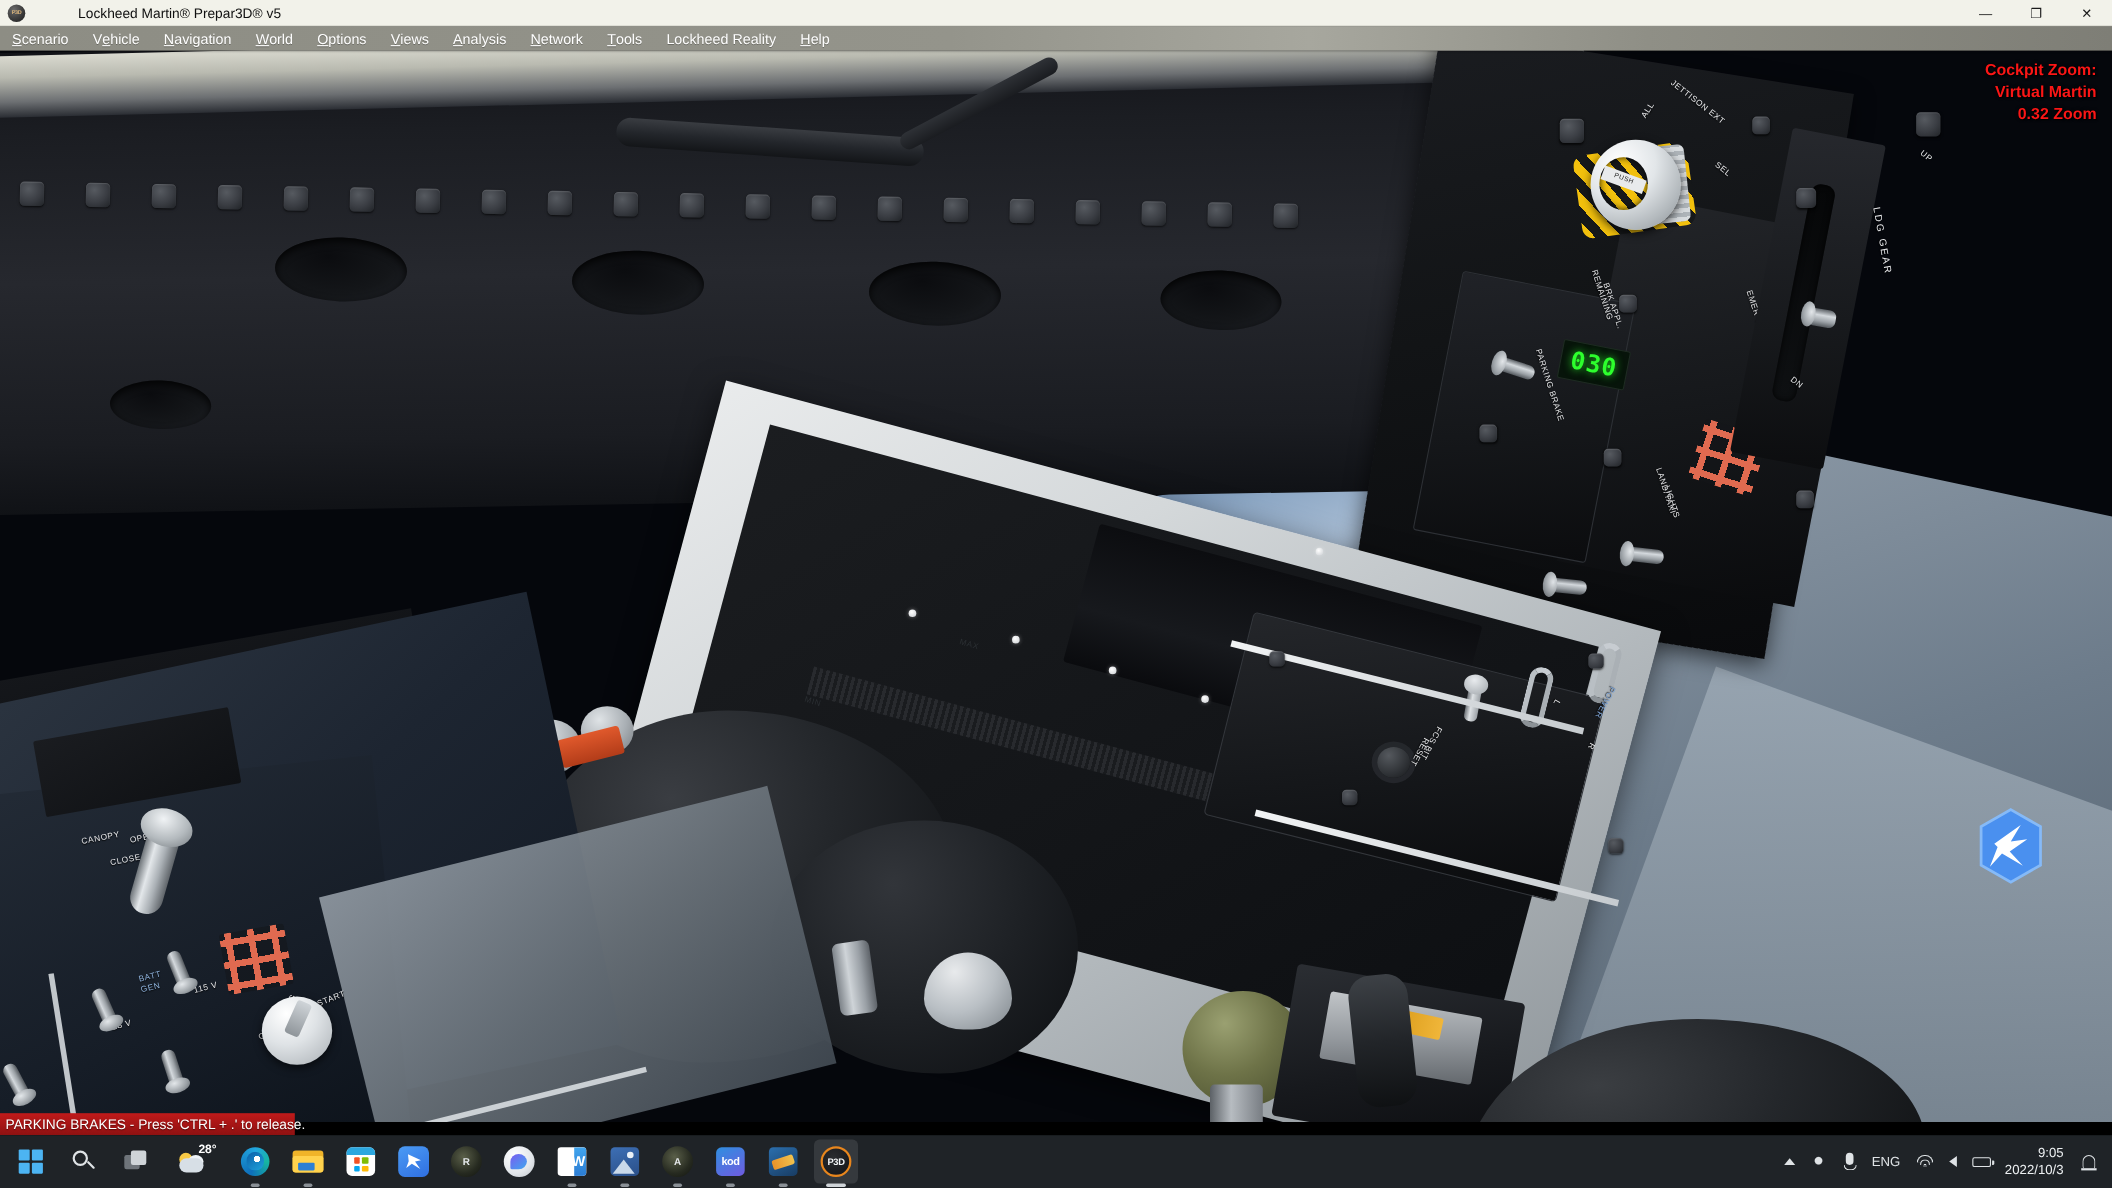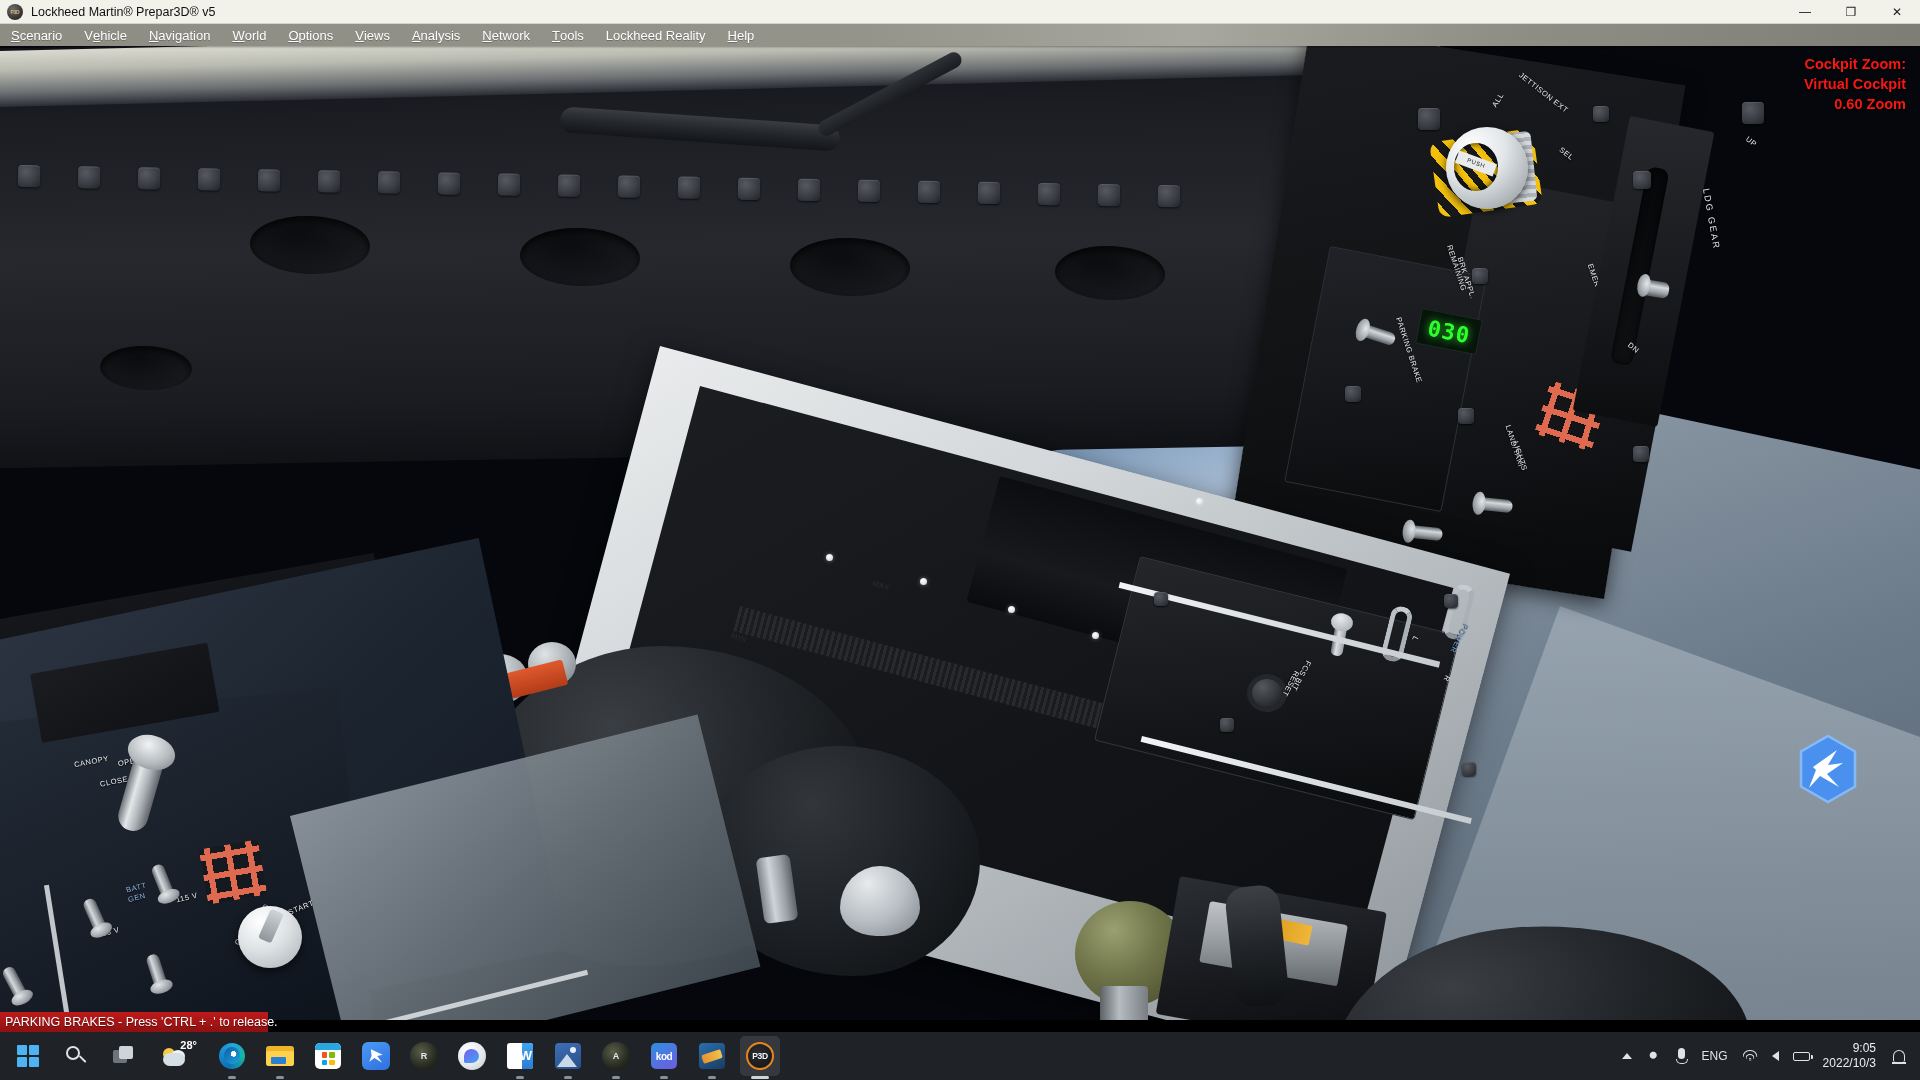--- a/index.html
+++ b/index.html
@@ -12,20 +12,21 @@
   }
   #app { position:relative; width:1920px; height:1080px; }
 
   
   .titlebar{
     position:absolute; top:0; left:0; width:1920px; height:24px;
     background:#f2f2ea;
     border-bottom:1px solid #d8d8ce;
     display:flex; align-items:center;
     z-index:40;
+    gap:40px;
   }
   .tb-icon{
     width:16px; height:16px; margin-left:7px; margin-right:8px;
     border-radius:50%;
     background:radial-gradient(circle at 35% 30%, #6b6b6b 0%, #3c3c3c 55%, #1c1c1c 100%);
     display:flex; align-items:center; justify-content:center;
     flex:0 0 auto;
   }
   .tb-icon span{ font-size:5px; color:#d8b27a; font-weight:bold; letter-spacing:-.3px; }
   .tb-title{ font-size:12.5px; color:#101010; white-space:nowrap; }
@@ -773,22 +774,22 @@
     <div class="bolt" style="position:absolute; left:1458px; top:362px; width:16px; height:16px;"></div>
     <div class="bolt" style="position:absolute; left:1633px; top:400px; width:16px; height:16px;"></div>
     <div class="bolt" style="position:absolute; left:1633px; top:125px; width:18px; height:18px;"></div>
     <div class="bolt" style="position:absolute; left:1154px; top:546px; width:14px; height:14px;"></div>
     <div class="bolt" style="position:absolute; left:1220px; top:672px; width:14px; height:14px;"></div>
     <div class="bolt" style="position:absolute; left:1444px; top:548px; width:14px; height:14px;"></div>
     <div class="bolt" style="position:absolute; left:1462px; top:716px; width:14px; height:14px;"></div>
 
     <div class="viewinfo">
       <div>Cockpit Zoom:</div>
-      <div>Virtual Cockpit</div>
-      <div>0.60 Zoom</div>
+      <div>Virtual Martin</div>
+      <div>0.32 Zoom</div>
     </div>
 
     <div class="hexbadge">
       <svg viewBox="0 0 62 70" width="62" height="70">
         <polygon points="31,2 58,17.5 58,52.5 31,68 4,52.5 4,17.5" fill="#4a90ef" stroke="#86baf7" stroke-width="2.5"></polygon>
         <path d="M16 33 L40 16 L31 31 L46 29 L30 40 L42 53 L23 42 L12 54 L19 36 Z" fill="#ffffff"></path>
       </svg>
     </div>
 
   </div>

